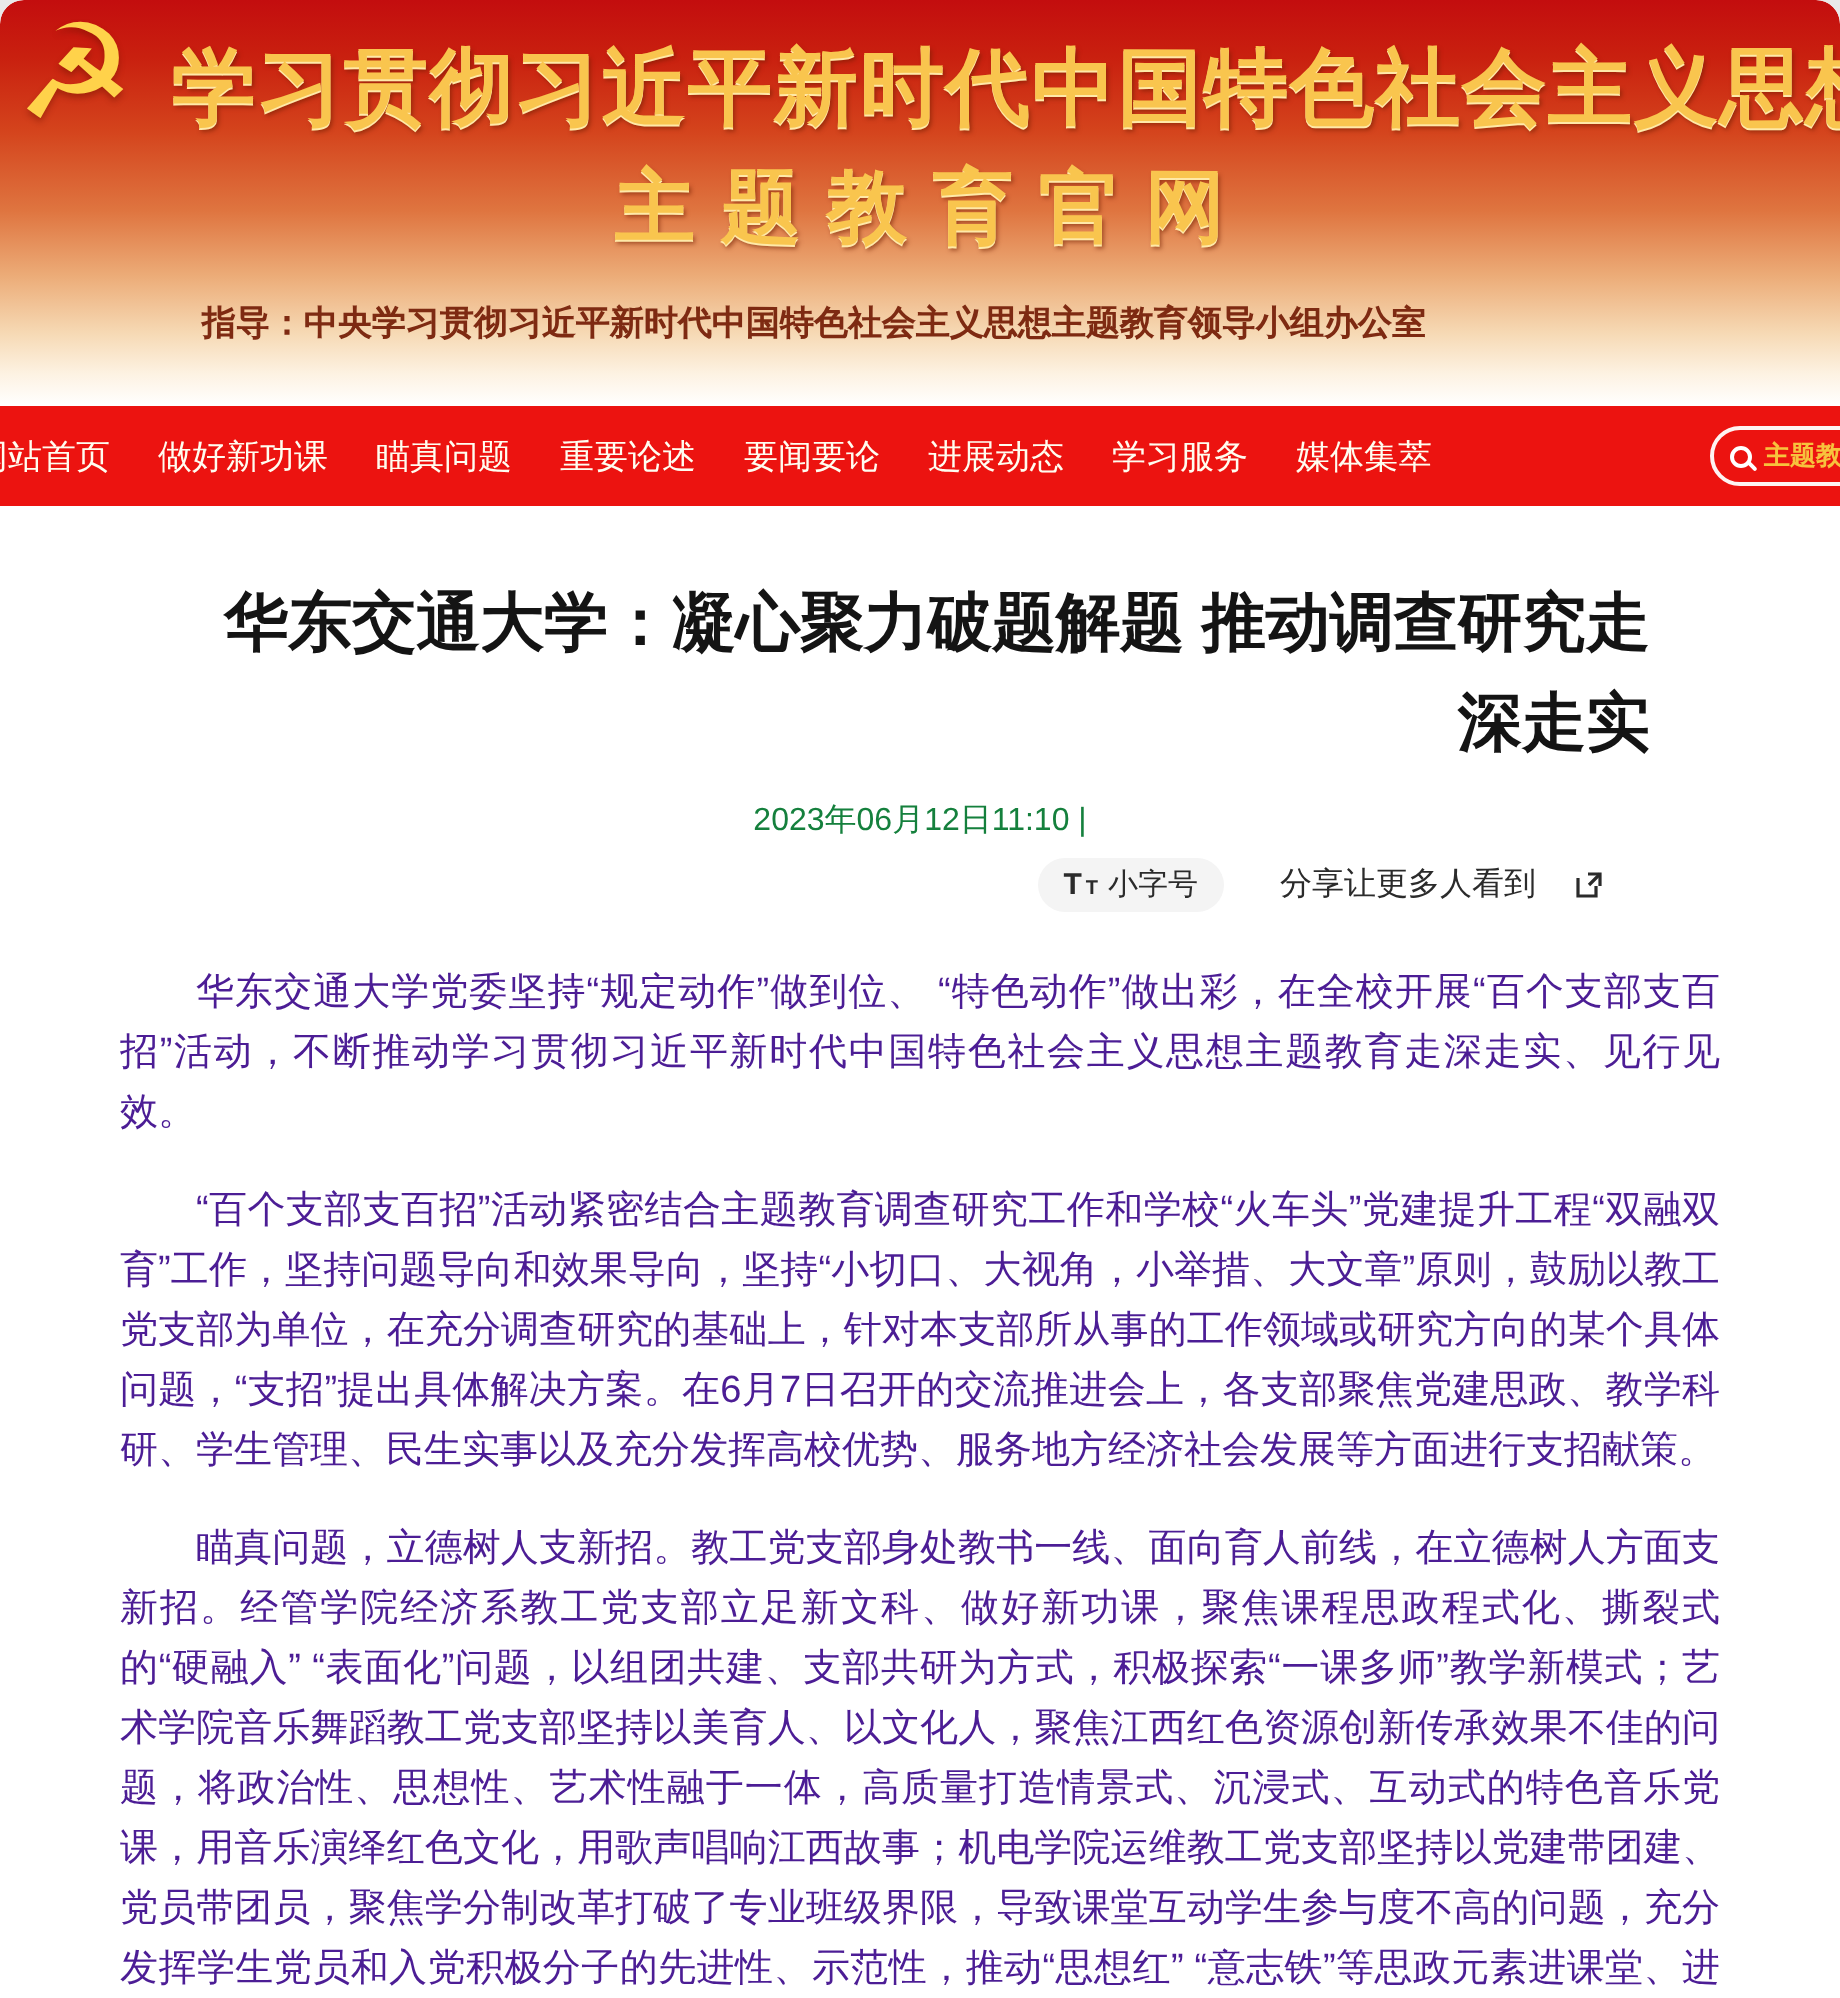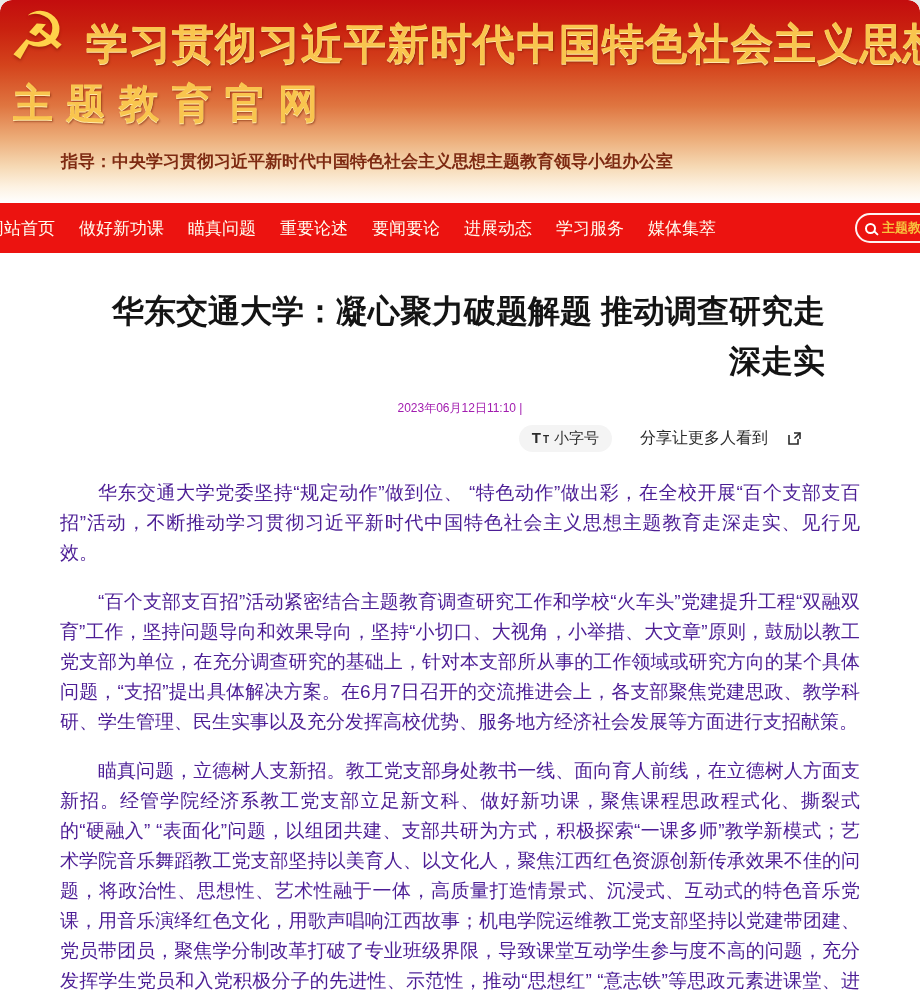--- a/index.html
+++ b/index.html
@@ -28,28 +28,28 @@
     text-shadow: 0 2px 3px rgba(110,20,0,0.45);
   }
   .banner-line1 {
     padding: 16px 0 0 86px; text-align: center;
     font-size: 42px; font-weight: bold; letter-spacing: 1px;
     color: #f9c54e;
     text-shadow: 0 1px 0 #ffe9a8, 1px 2px 2px rgba(110,30,0,0.55);
     white-space: nowrap;
   }
   .banner-line2 {
-    margin-top: 4px; 
+    margin-top: 4px; text-align: center;
     font-size: 40px; font-weight: bold; letter-spacing: 13px;
     padding-left: 13px;
     color: #f9c54e;
     text-shadow: 0 1px 0 #ffe9a8, 1px 2px 2px rgba(110,30,0,0.55);
   }
   .banner-info {
-    margin-top: 13px; padding-left: 61px;
+    margin-top: 13px; padding-left: 101px;
     font-size: 17px; font-weight: bold; color: #7e2a12;
     line-height: 35px;
   }
 
   
   .navbar {
     position: relative; height: 50px; background: #ec1310;
     display: flex; align-items: center; overflow: hidden;
   }
   .nav-row {
@@ -81,21 +81,21 @@
   }
 
   
   .content { background: #ffffff; }
   .article-title {
     max-width: 730px; margin: 34px auto 0; text-align: right;
     font-size: 32px; font-weight: bold; color: #141414; line-height: 1.55;
   }
   .article-date {
     margin-top: 14px; text-align: center;
-    font-size: 12px; color: #a21caf;
+    font-size: 16px; color: #15803d;
   }
   .toolbar {
     width: 800px; margin: 8px auto 0; padding-right: 58px;
     display: flex; justify-content: flex-end; align-items: center; gap: 28px;
   }
   .fontsize-pill {
     background: #f4f4f4; border-radius: 15px; padding: 4px 13px;
     font-size: 15px; color: #2b2b2b; cursor: pointer;
     display: inline-flex; align-items: baseline; gap: 5px;
   }

